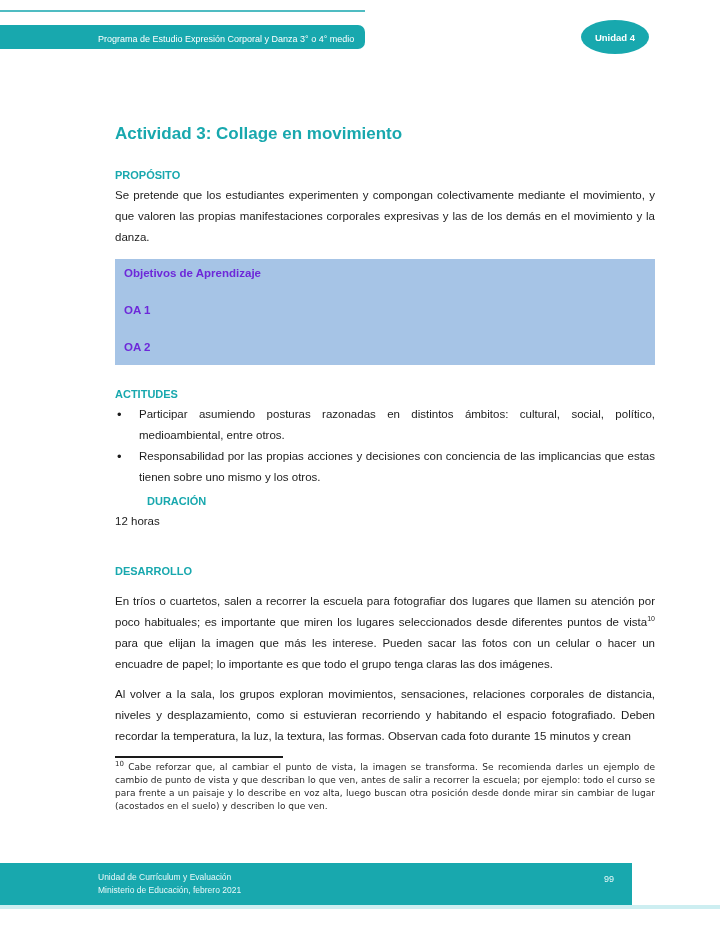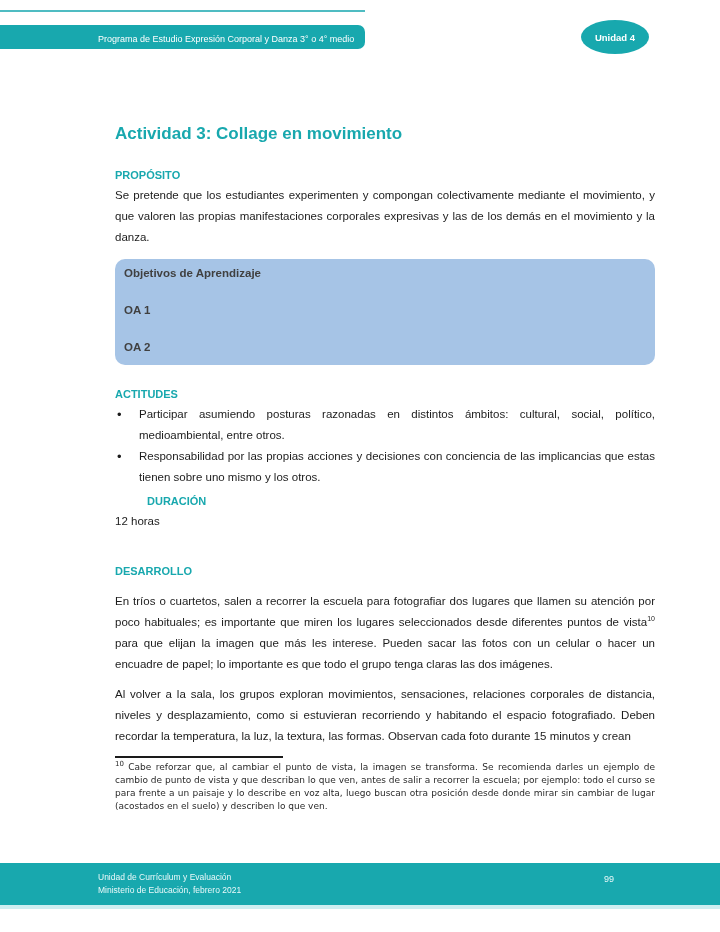--- a/index.html
+++ b/index.html
@@ -21,39 +21,39 @@
   .sec{margin:0;font-size:11px;line-height:14px;font-weight:bold;color:#18a8ae;}
   .sec.proposito{margin-top:24px;}
   .sec.actitudes{margin-top:22px;}
   .sec.duracion{margin-top:6px;padding-left:32px;}
   .sec.desarrollo{margin-top:32px;}
   .body-text{margin:3px 0 0 0;font-size:11.5px;line-height:21px;text-align:justify;}
   .plain{margin:3px 0 0 0;font-size:11.5px;line-height:21px;}
 
   
   .oa-box{margin-top:11px;background:#a6c4e6;box-sizing:border-box;
-          padding:4px 9px 8px 9px;color:#404040;border-radius:10px;}
+          padding:4px 9px 8px 9px;color:#6d28d9;}
   .oa-heading{margin:0;font-size:11.5px;line-height:20px;font-weight:bold;}
   .oa-code{margin:17px 0 0 0;font-size:11.5px;line-height:20px;font-weight:bold;}
   .oa-text{margin:0;font-size:11.5px;line-height:20px;text-align:justify;}
 
   
   .bullets{margin:3px 0 0 0;padding:0;list-style:none;}
   .bullets li{position:relative;padding-left:24px;font-size:11.5px;line-height:21px;
               text-align:justify;}
   .bullets li::before{content:"\2022";position:absolute;left:2px;top:0;font-size:13px;}
 
   sup.fnref{font-size:7px;line-height:0;vertical-align:super;}
 
   .footnote-rule{margin-top:9px;width:168px;height:0;border-top:2px solid #1a1a1a;}
   .footnote{margin:3px 0 0 0;font-family:"DejaVu Sans",sans-serif;font-size:9px;
             line-height:13px;text-align:justify;color:#2a2a2a;}
 
   
-  .footer-bar{position:absolute;left:0;top:863px;width:720px;height:42px;background:#18a8ae;}
+  .footer-bar{position:absolute;left:0;top:863px;width:632px;height:42px;background:#18a8ae;}
   .footer-left{position:absolute;left:98px;top:8px;color:#eaf9fa;font-size:8.5px;line-height:13px;}
   .footer-page{position:absolute;left:604px;top:11px;color:#eaf9fa;font-size:9px;}
   .footer-under{position:absolute;left:0;top:905px;width:720px;height:4px;background:#cdeef1;}
 </style>
 </head>
 <body>
 
 <div class="page">
 
   <div class="top-rule"></div>

